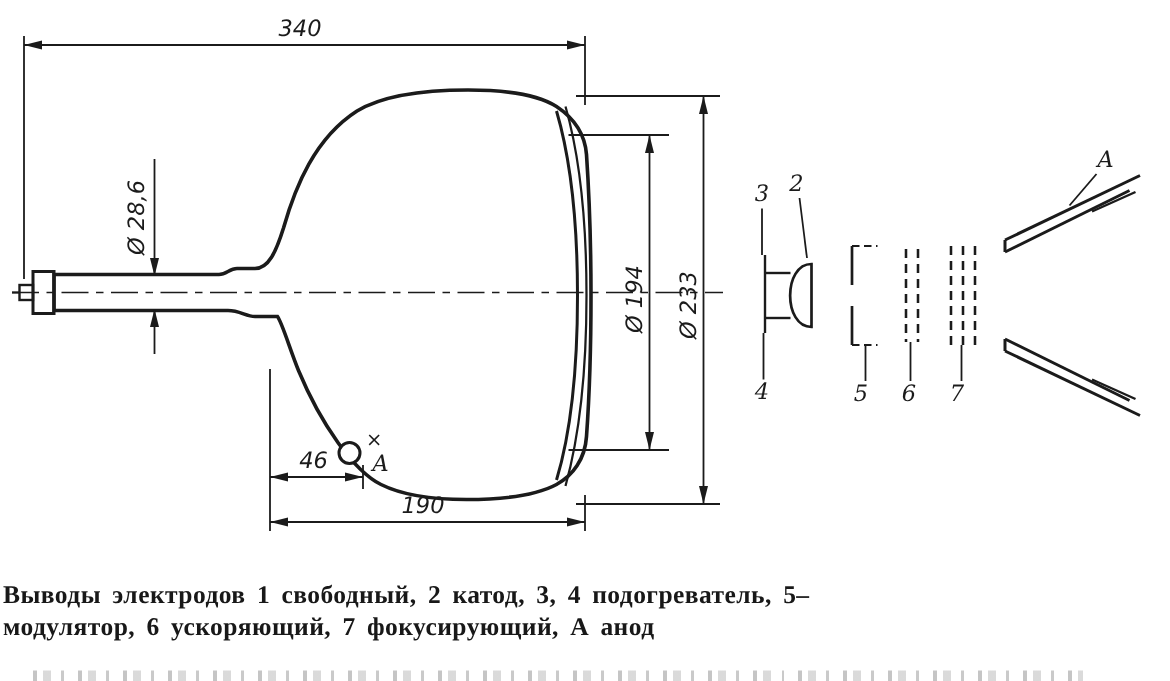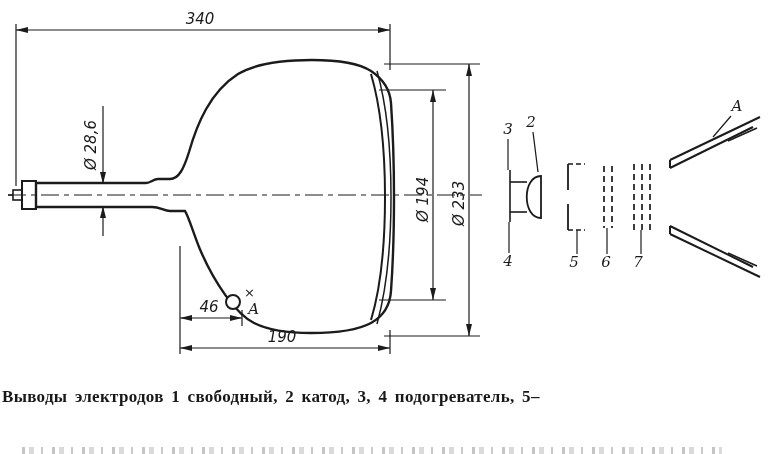--- a/index.html
+++ b/index.html
@@ -181,15 +181,16 @@
         <line x1="670" y1="226" x2="753" y2="267" class="ink" stroke-width="2"></line>
         <line x1="670" y1="160" x2="670" y2="168" class="ink" stroke-width="2"></line>
         <line x1="670" y1="226" x2="670" y2="234" class="ink" stroke-width="2"></line>
         <line x1="728" y1="141" x2="757" y2="128" class="ink" stroke-width="1.6"></line>
         <line x1="728" y1="253" x2="757" y2="266" class="ink" stroke-width="1.6"></line>
       </g>
     </g>
   </svg>
 
   <p class="caption l1">Выводы электродов 1 свободный, 2 катод, 3, 4 подогреватель, 5–</p>
+  <p class="caption l2">модулятор, 6 ускоряющий, 7 фокусирующий, А анод</p>
 
   <div class="cut-remnant"></div>
 </div>
 
 </body></html>

